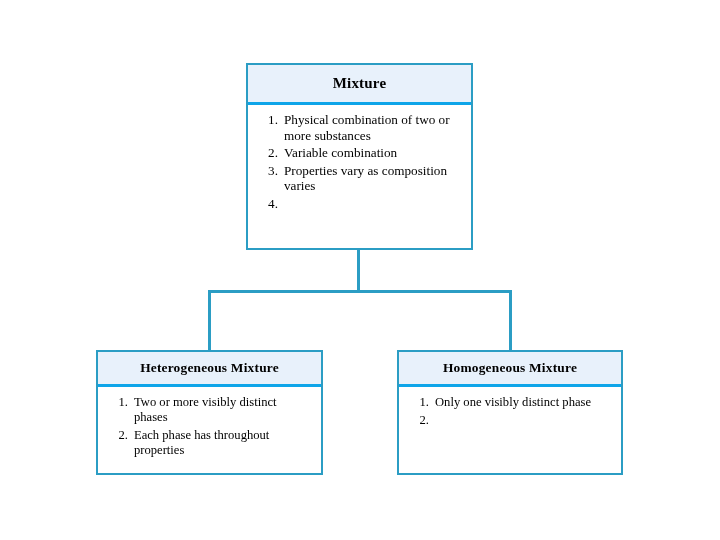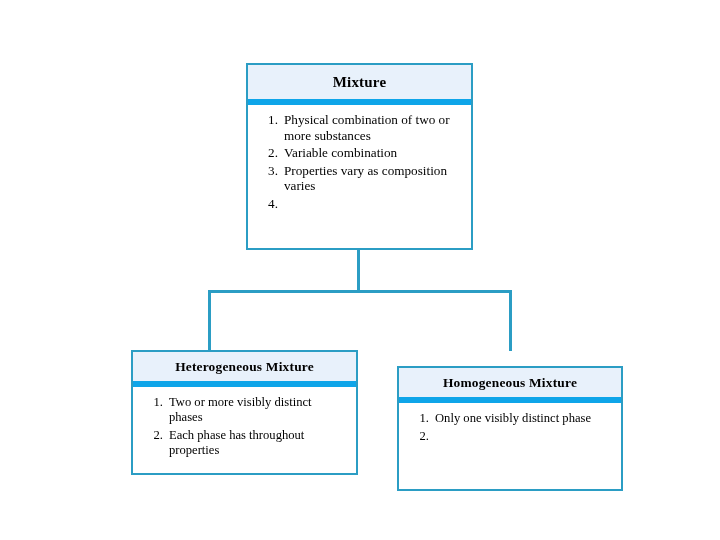--- a/index.html
+++ b/index.html
@@ -26,21 +26,21 @@
   
   .node {
     position: absolute;
     box-sizing: border-box;
     border: 2px solid #2b9dc4;
     background: #ffffff;
   }
   .node-header {
     box-sizing: border-box;
     background: #e8f1fb;
-    border-bottom: 6px solid #0ea5e9;
+    border-bottom: 3px solid #0ea5e9;
     text-align: center;
     font-weight: bold;
     color: #000000;
     display: flex;
     align-items: center;
     justify-content: center;
     letter-spacing: .2px;
   }
   .node-body {
     box-sizing: border-box;
@@ -87,25 +87,24 @@
   #node-root ol.items > li {
     margin-bottom: 2px;
   }
 
   
   #node-hetero {
     left: 96px;
     top: 350px;
     width: 227px;
     height: 125px;
-    margin-left: 35px;
   }
   #node-homo {
     left: 397px;
-    top: 366px;
+    top: 350px;
     width: 226px;
     height: 125px;
   }
   #node-hetero .node-header,
   #node-homo .node-header {
     height: 35px;
     font-size: 13.4px;
   }
   #node-hetero .node-body,
   #node-homo .node-body {

